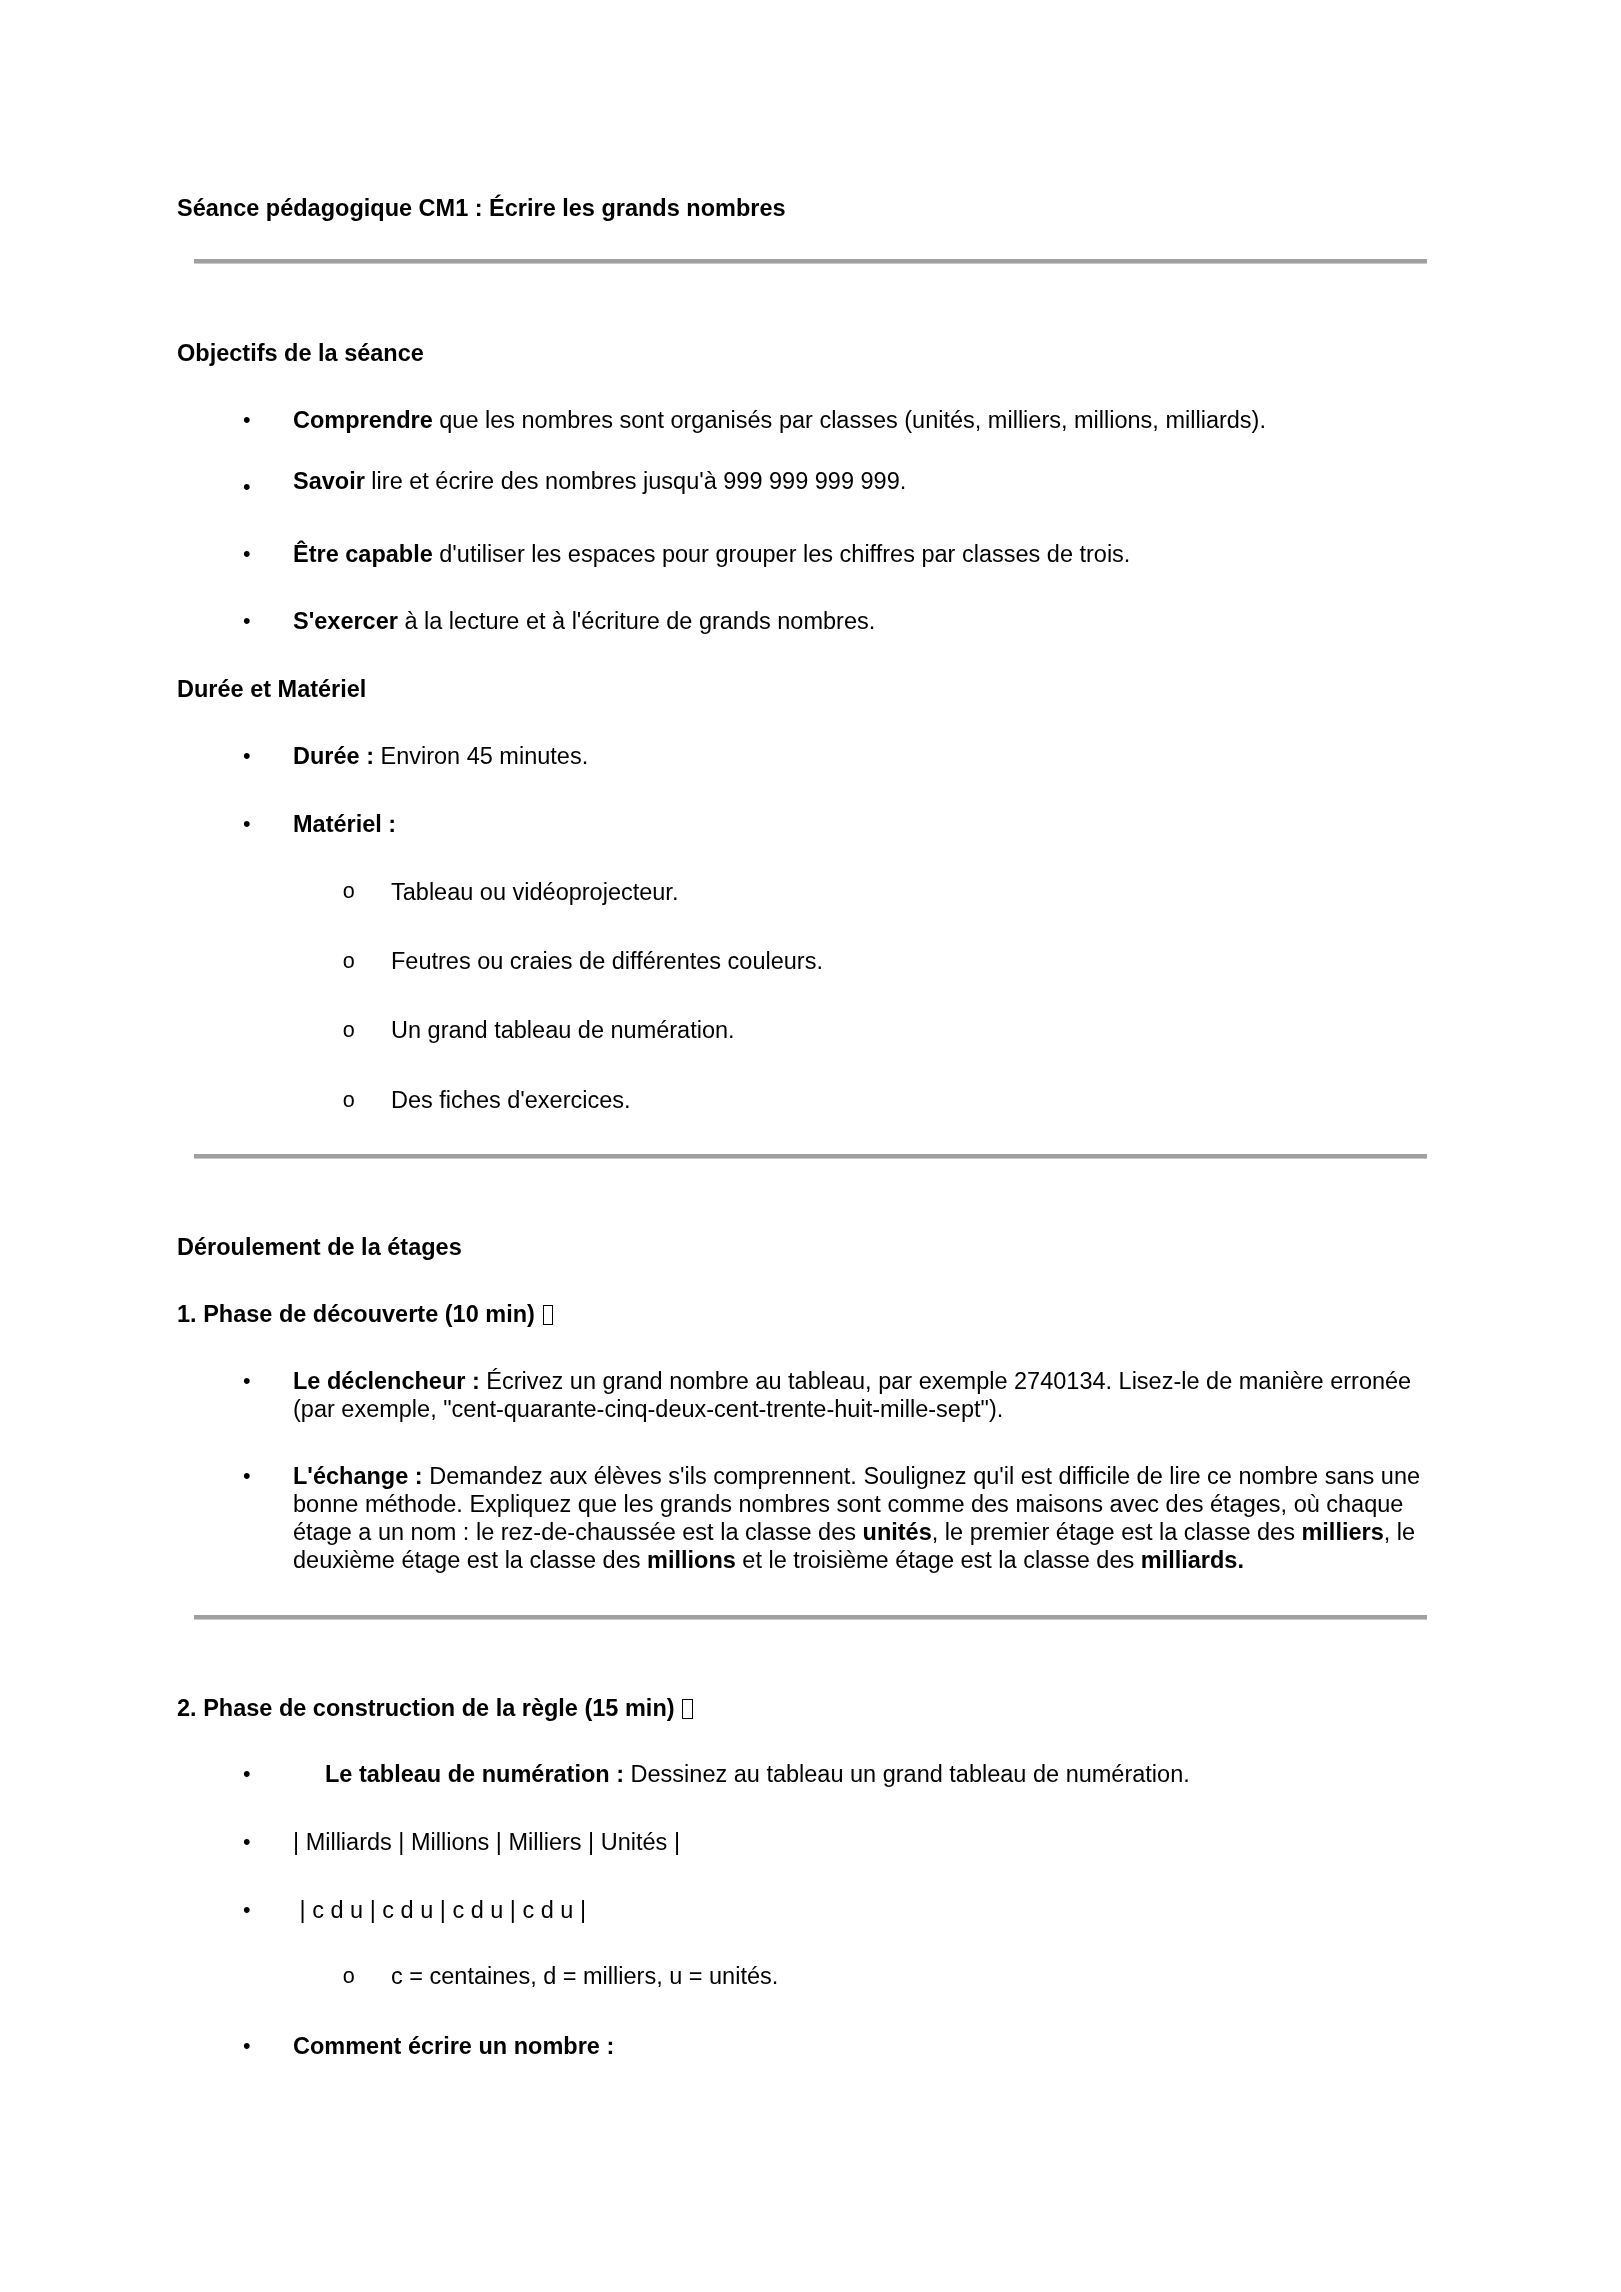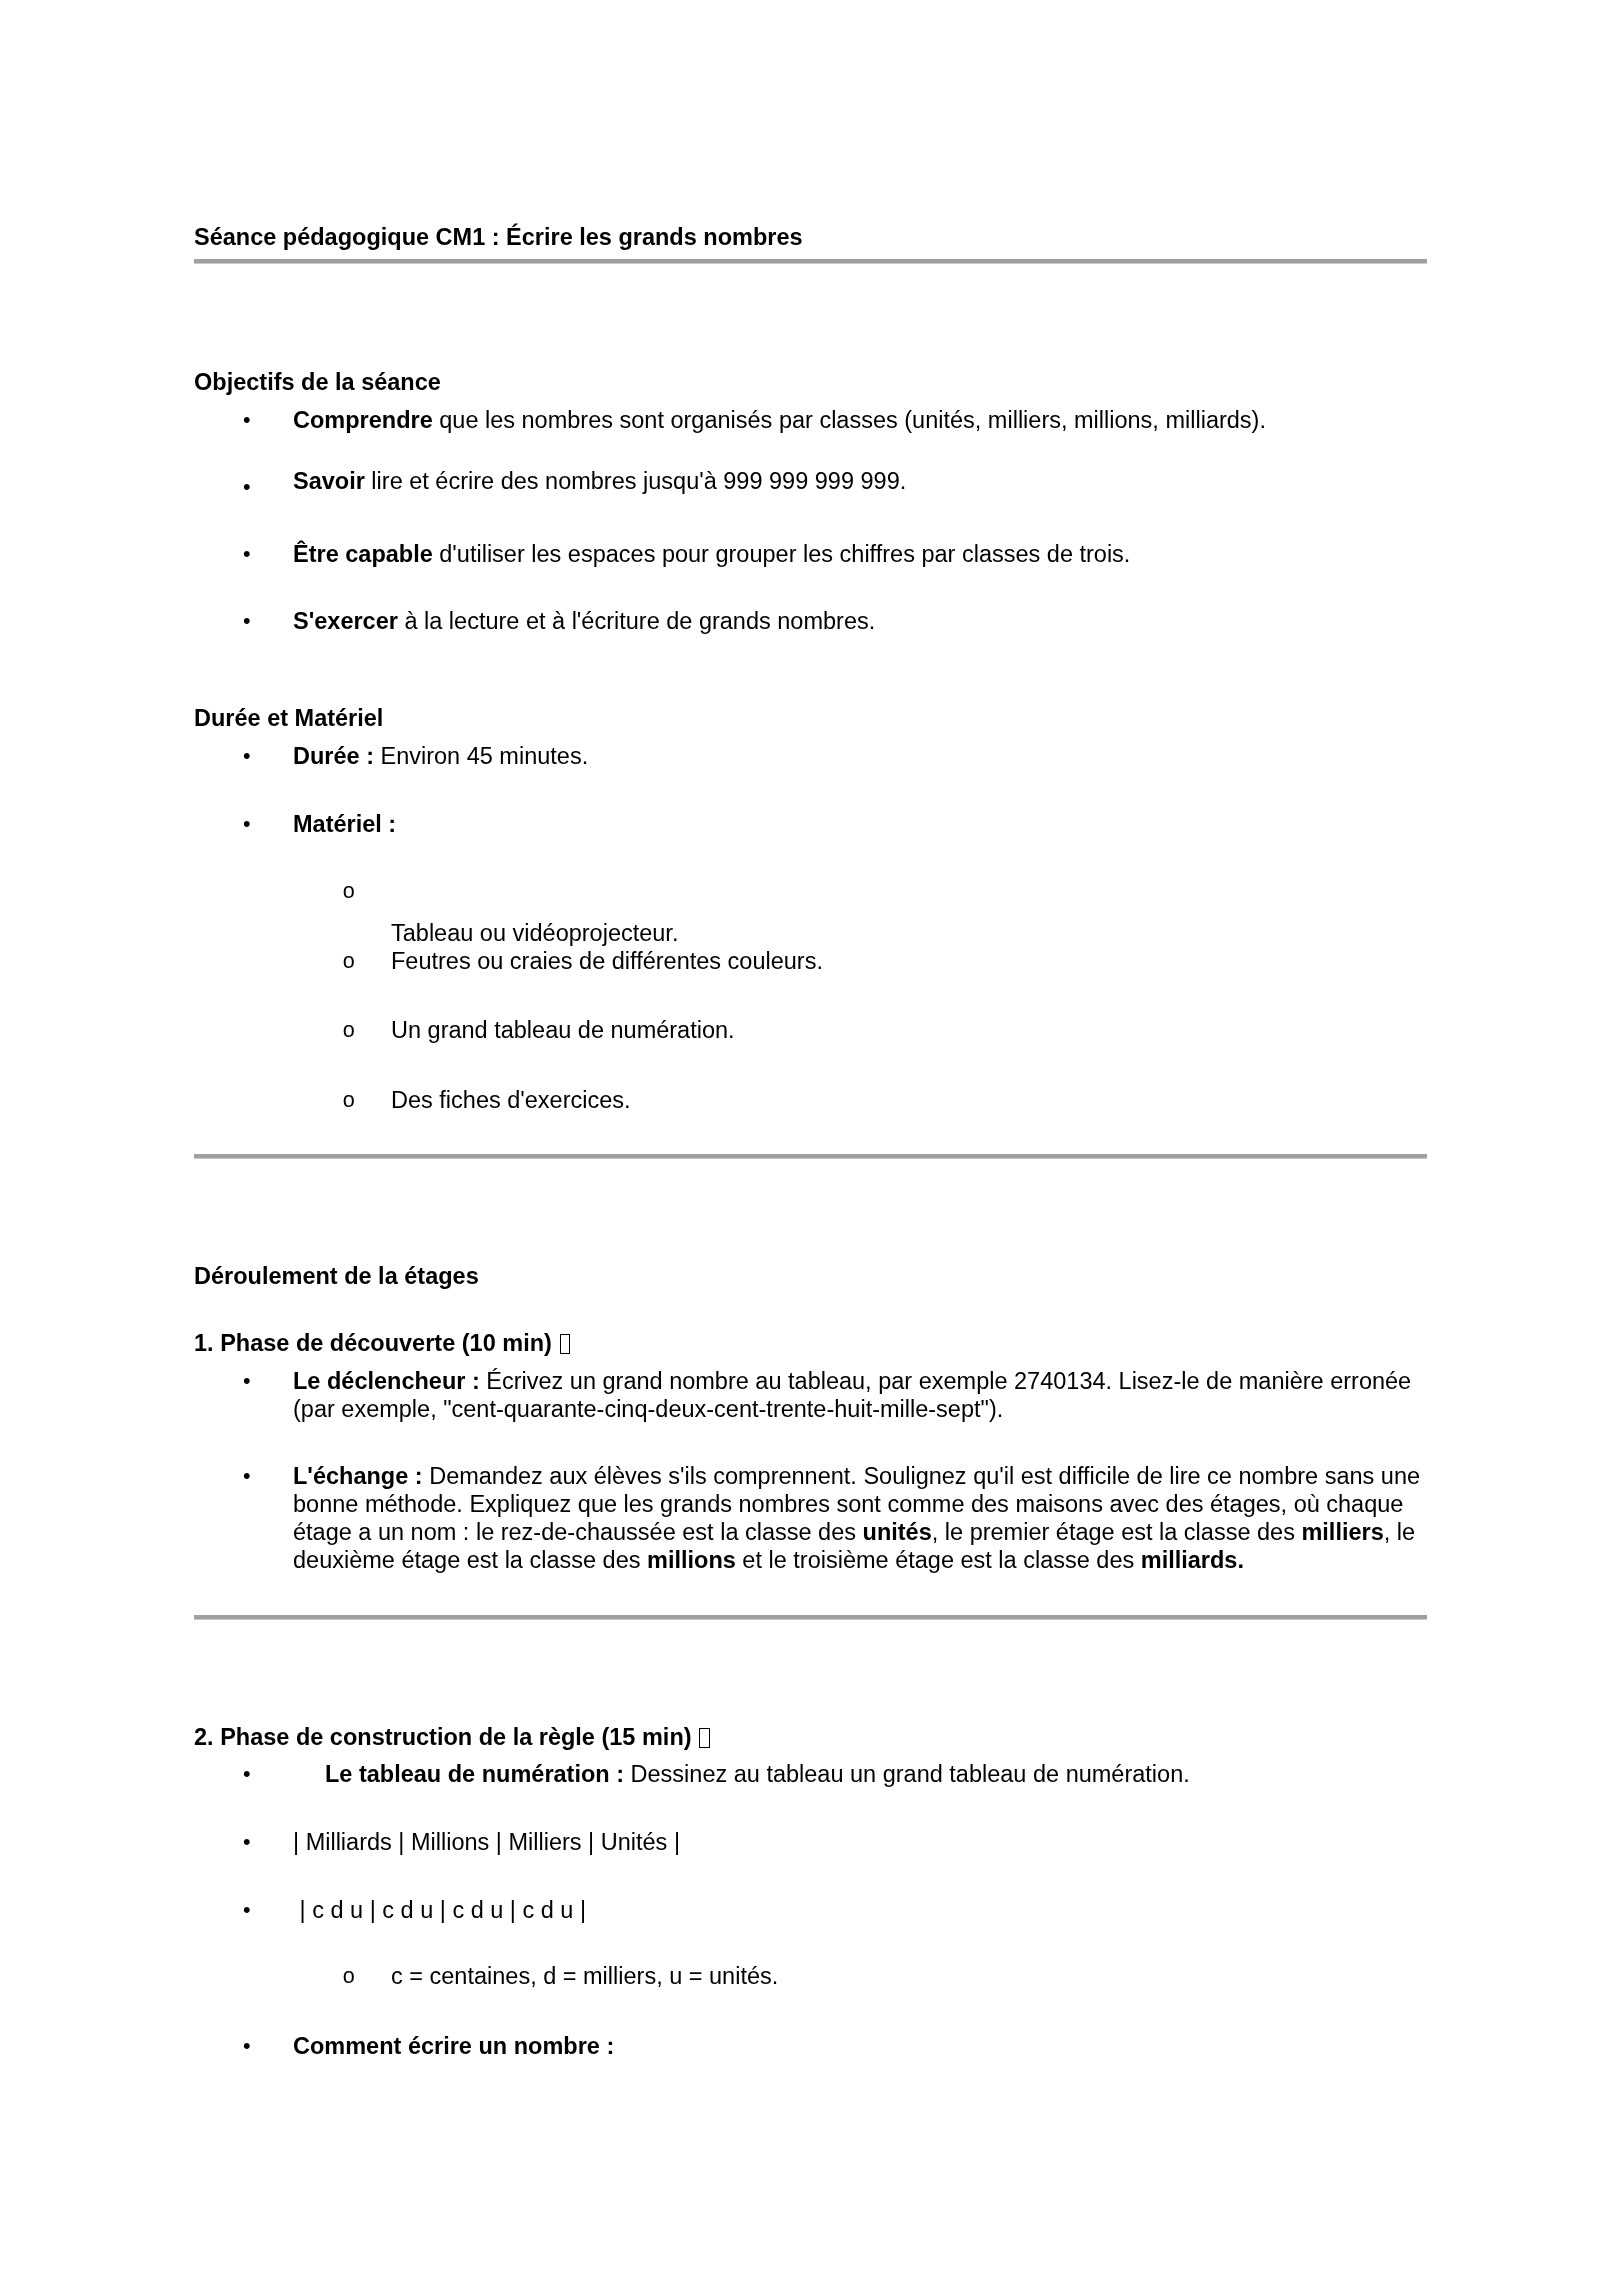--- a/index.html
+++ b/index.html
@@ -1,18 +1,18 @@
 <!DOCTYPE html>
 <html><head>
 <meta charset="utf-8">
 <style>
   html, body { margin: 0; padding: 0; background: #ffffff; }
   body { width: 1621px; height: 2293px; position: relative; overflow: hidden;
          font-family: "Liberation Sans", sans-serif; color: #000; font-size: 23.5px; }
-  .ln { position: absolute; left: 194px; line-height: 28px; white-space: nowrap; margin-top: 29px; }
+  .ln { position: absolute; left: 177px; line-height: 28px; white-space: nowrap; }
   .h { font-weight: bold; }
   .rule { position: absolute; left: 194px; width: 1233px; height: 3.9px; background: #a0a0a0;
           border-bottom: 1px solid #c8c8c8; }
   .bul { position: absolute; left: 239px; width: 15.7px; text-align: center; line-height: 28px; font-size: 21.6px; }
   .bt { position: absolute; left: 293px; line-height: 28px; white-space: nowrap; }
   .bt.wrap { white-space: normal; width: 1137px; }
   .sbul { position: absolute; left: 341px; width: 15.7px; text-align: center; line-height: 28px; font-size: 21.6px; }
   .sbt { position: absolute; left: 391px; line-height: 28px; white-space: nowrap; }
   b { font-weight: bold; }
   .tofu { display: inline-block; width: 10.8px; height: 19.6px; border: 1.5px solid #000; vertical-align: -2.9px; margin-left: 7.8px; box-sizing: border-box; }
@@ -50,21 +50,21 @@
     <span class="bul" style="top:742px;">•</span>
     <span class="bt" style="top:742px;"><b>Durée :</b><span> Environ 45 minutes.</span></span>
   </div>
   <div>
     <span class="bul" style="top:810px;">•</span>
     <span class="bt" style="top:810px;"><b>Matériel :</b></span>
   </div>
 
   <div>
     <span class="sbul" style="top:877px;">o</span>
-    <span class="sbt" style="top:919px;">Tableau ou vidéoprojecteur.</span>
+    <span class="sbt" style="top:878px;">Tableau ou vidéoprojecteur.</span>
   </div>
   <div>
     <span class="sbul" style="top:947px;">o</span>
     <span class="sbt" style="top:947px;">Feutres ou craies de différentes couleurs.</span>
   </div>
   <div>
     <span class="sbul" style="top:1016px;">o</span>
     <span class="sbt" style="top:1016px;">Un grand tableau de numération.</span>
   </div>
   <div>

